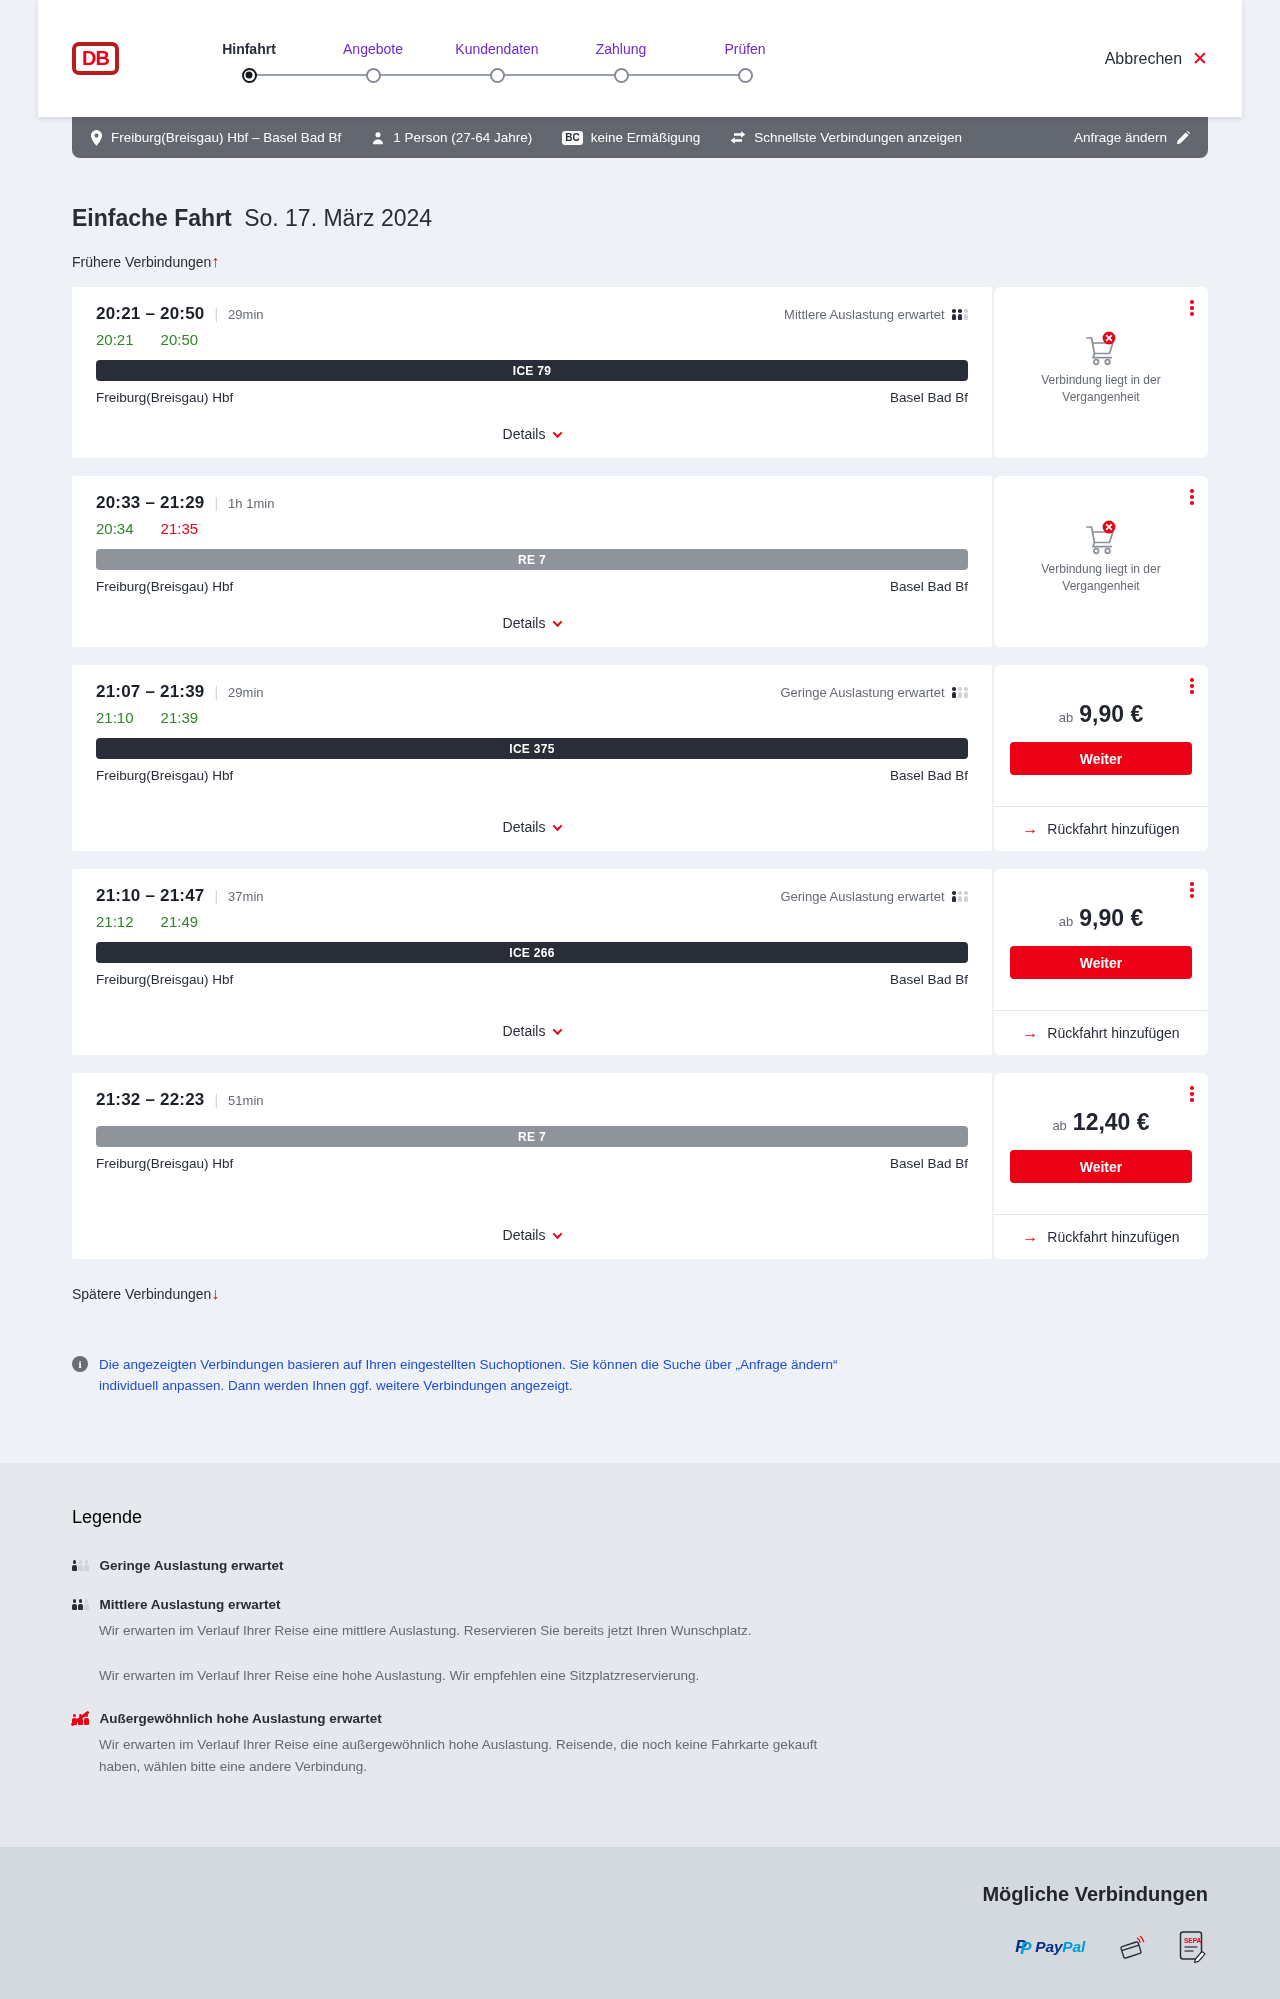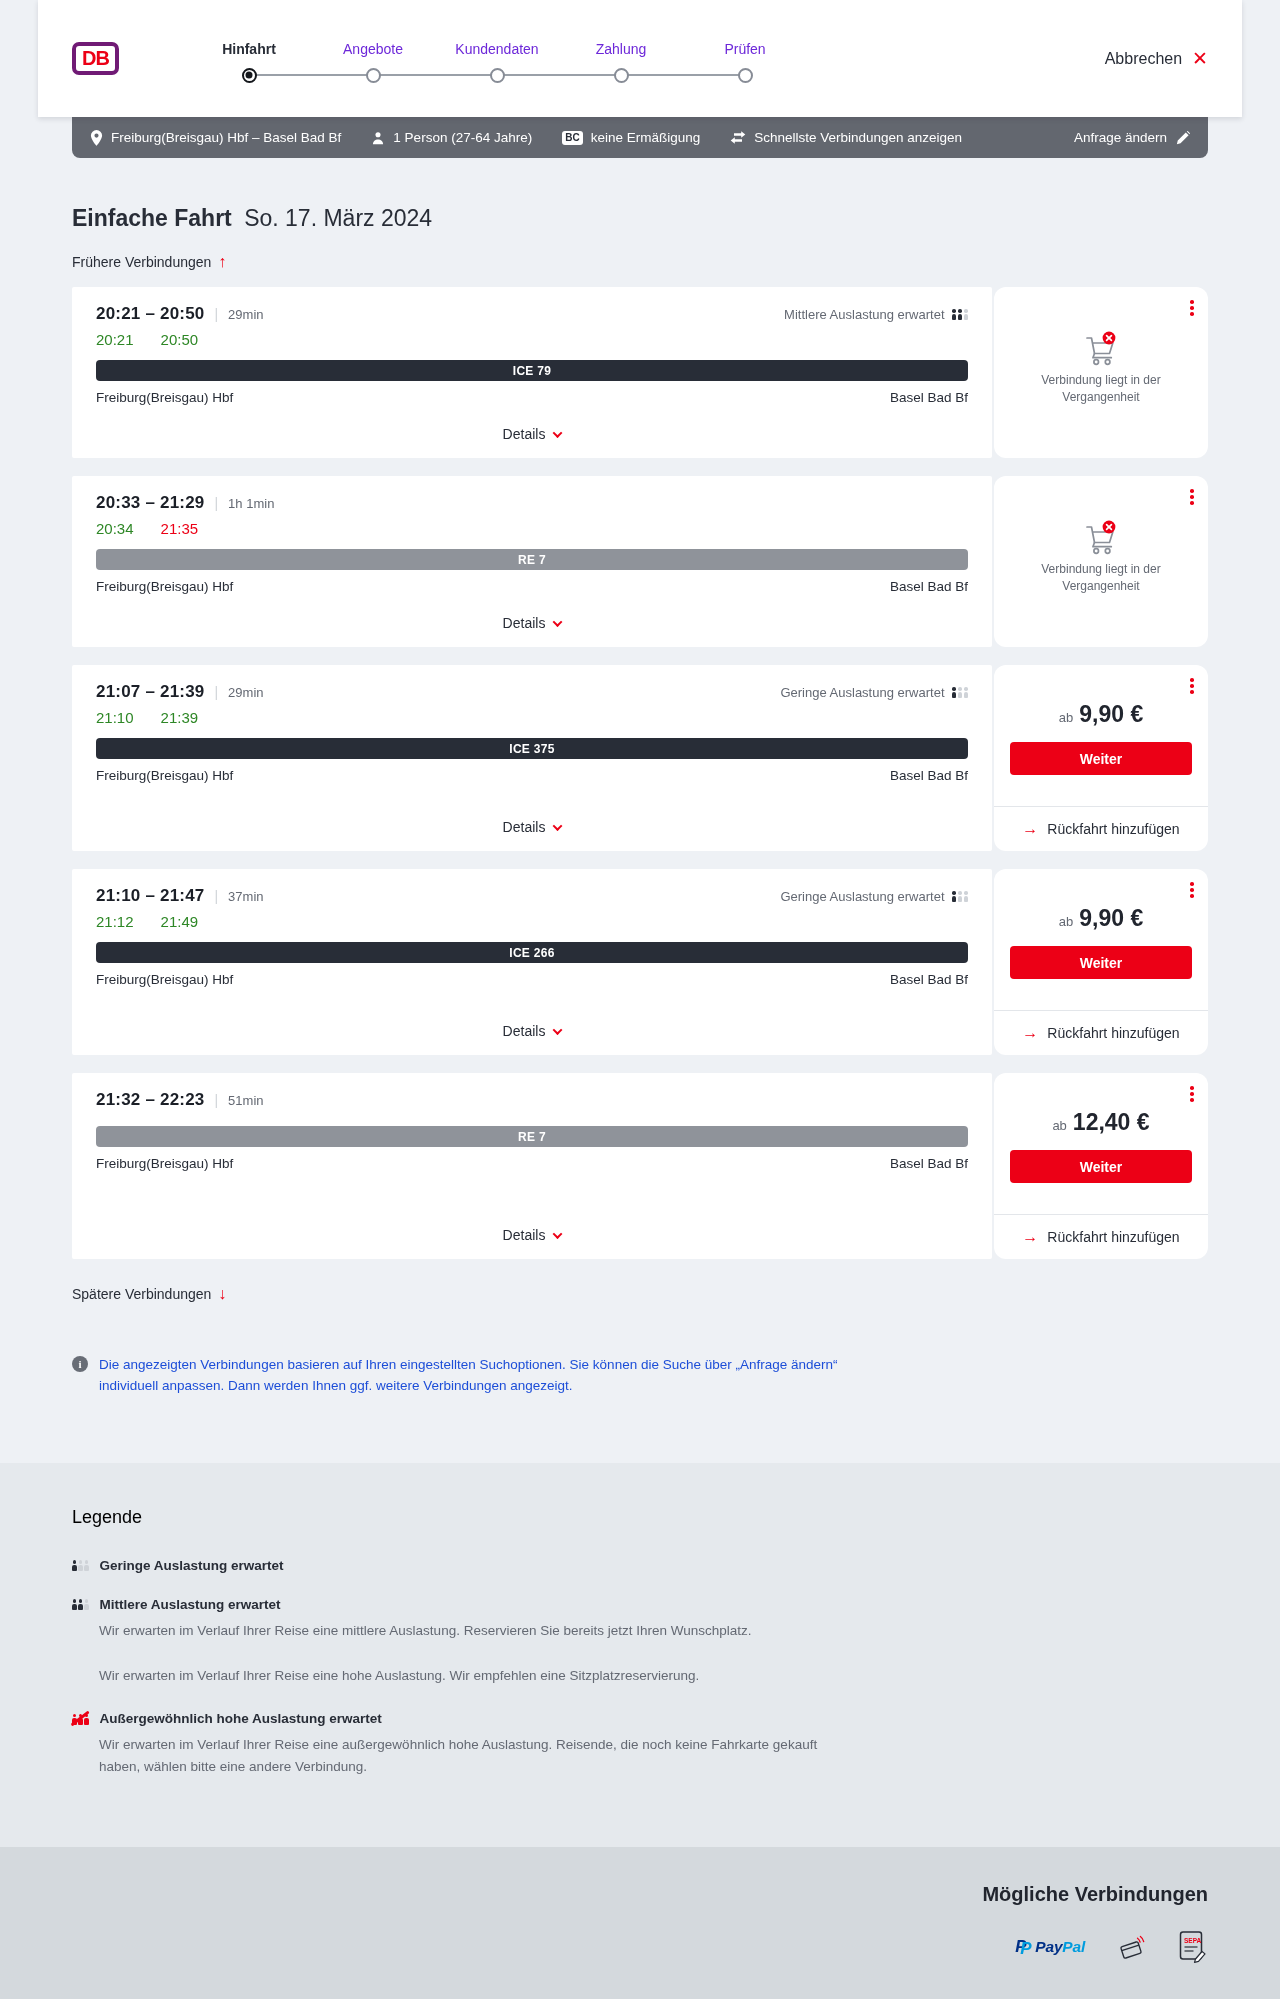--- a/index.html
+++ b/index.html
@@ -11,21 +11,21 @@
   }
   
   .hdr-wrap { background:#eef1f5; }
   header.app-header {
     margin:0 38px; height:117px; background:#fff;
     box-shadow:0 2px 5px rgba(40,45,55,.14);
     display:flex; align-items:center; padding:0 34px 0 34px;
     position:relative; z-index:2;
   }
   .db-logo {
-    width:47px; height:33px; border:4px solid #701a75; border-radius:7px;
+    width:47px; height:33px; border:4px solid #b91c1c; border-radius:7px;
     background:#fff; color:#ec0016; font-weight:800; font-size:20px;
     display:flex; align-items:center; justify-content:center; letter-spacing:-1px;
   }
   .steps { display:flex; position:relative; margin-left:68px; padding-top:6px; }
   .steps .track {
     position:absolute; height:2px; background:#9aa0a8;
     left:62px; right:62px; bottom:7px;
   }
   .step { width:124px; display:flex; flex-direction:column; align-items:center; gap:11px; cursor:pointer; }
   .step .slabel { font-size:14px; color:#6d28d9; }
@@ -60,21 +60,21 @@
   .edit-btn {
     margin-left:auto; display:inline-flex; align-items:center; gap:9px;
     background:none; border:none; color:#fff; font-family:inherit;
     font-size:13.5px; cursor:pointer;
   }
   
   main { padding:47px 72px 0; }
   h1.trip-title { font-size:23px; font-weight:400; color:#282d37; }
   h1.trip-title b { font-weight:800; margin-right:6px; }
   .pager {
-    margin-top:22px; display:inline-flex; align-items:center; gap:7px;
+    margin-top:22px; display:inline-flex; align-items:center; 
     font-size:14px; color:#282d37; cursor:pointer; text-decoration:none;
   }
   .pager .parrow { color:#ec0016; font-size:16px; font-weight:700; line-height:1; }
   .pager.later { margin-top:9px; }
   .rows { margin-top:16px; }
   .row { display:flex; gap:2px; margin-bottom:18px; }
   .row.h1x { min-height:171px; }
   .row.h2x { min-height:186px; }
   .card {
     flex:1; background:#fff; border-radius:2px;
@@ -107,21 +107,21 @@
   
   .pg { display:inline-flex; align-items:flex-end; gap:1.5px; height:12px; position:relative; }
   .p { position:relative; display:inline-block; width:4.5px; height:6.5px; background:#cfd3d8; border-radius:2px 2px 1px 1px; }
   .p::before { content:""; position:absolute; top:-4.5px; left:.5px; width:3.5px; height:3.5px; border-radius:50%; background:inherit; }
   .p.on  { background:#282d37; }
   .p.org { background:#f08406; }
   .p.red { background:#ec0016; }
   .pg.slash::after { content:""; position:absolute; left:-3px; top:4px; width:22px; height:2.6px; background:#ec0016; transform:rotate(-38deg); border-radius:2px; }
   
   .panel {
-    width:214px; background:#fff; border-radius:12px; position:relative;
+    width:214px; background:#fff; border-radius:6px; position:relative;
     display:flex; flex-direction:column; align-items:center;
   }
   .kebab { position:absolute; top:10px; right:11px; background:none; border:none; cursor:pointer; display:flex; flex-direction:column; gap:2.6px; padding:3px; }
   .kebab i { width:3.6px; height:3.6px; border-radius:50%; background:#ec0016; }
   .panel.past .carticon { margin-top:42px; }
   .pastmsg { margin-top:5px; font-size:12px; color:#646973; text-align:center; width:150px; line-height:1.45; }
   .price { margin-top:36px; display:flex; align-items:baseline; gap:6px; }
   .price .ab { font-size:13px; color:#646973; }
   .price .val { font-size:23px; font-weight:800; color:#21252e; }
   .weiter {

